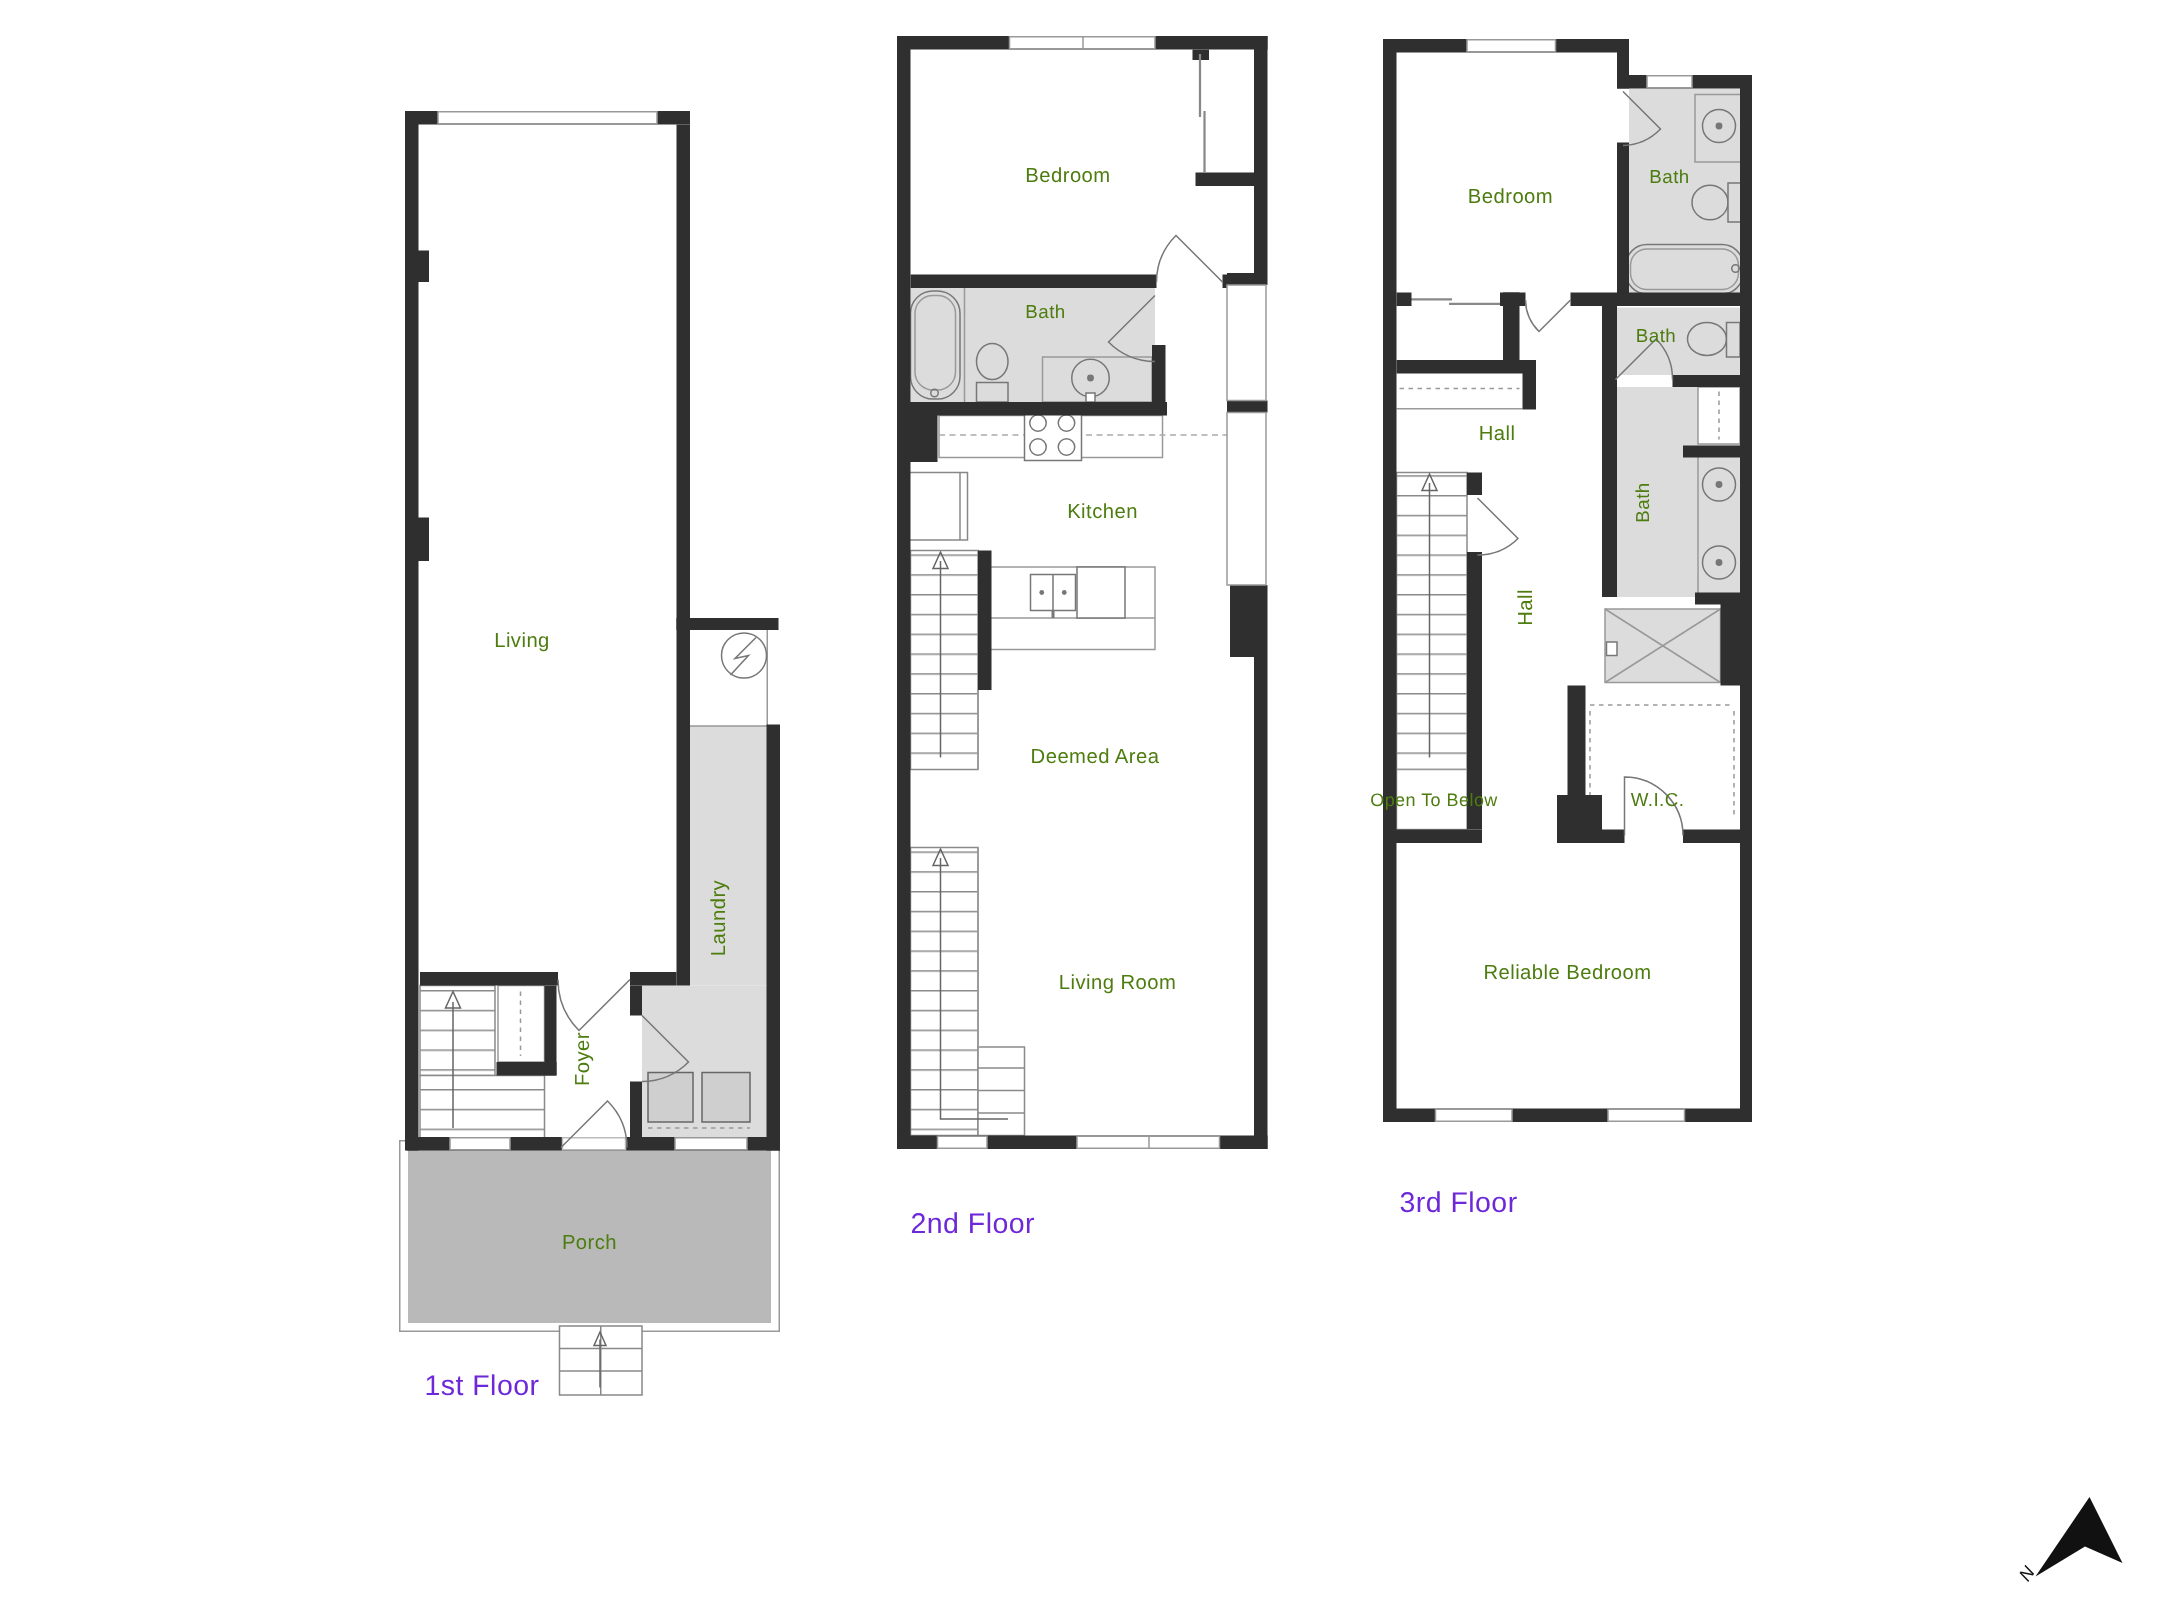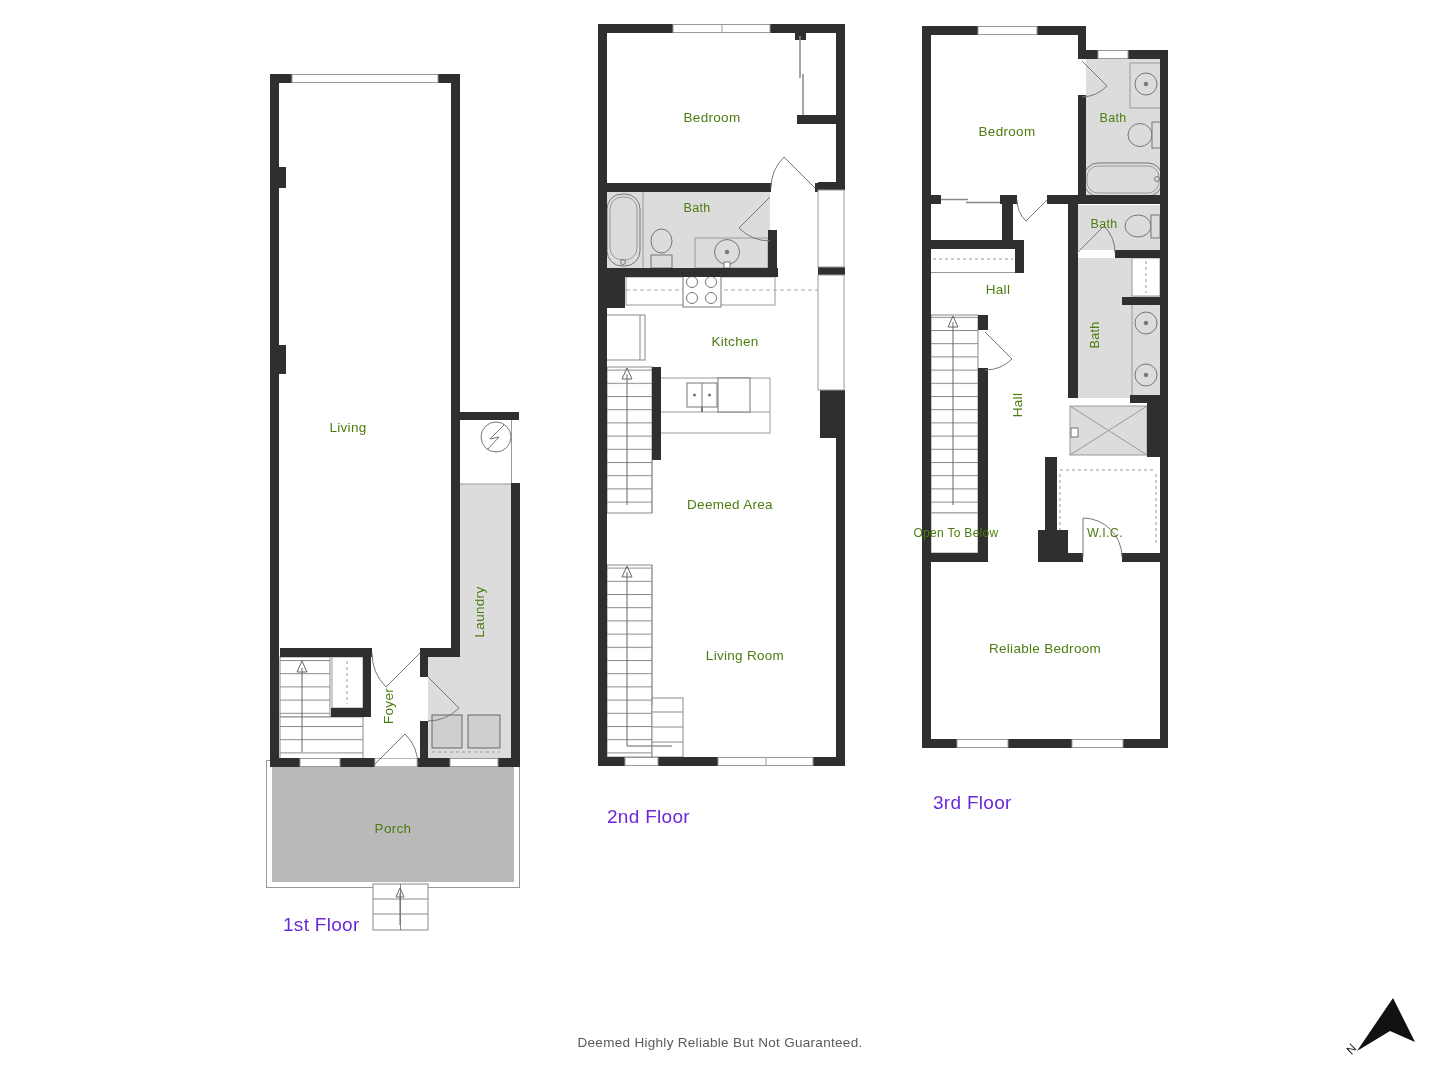--- a/index.html
+++ b/index.html
@@ -332,20 +332,19 @@
     <div class="rlabel small" style="left:187px;top:200px">Bath</div>
     <div class="rlabel" style="left:81px;top:265px">Hall</div>
     <div class="rlabel v" style="left:100px;top:381px">Hall</div>
     <div class="rlabel v small" style="left:178px;top:311px">Bath</div>
     <div class="rlabel tiny" style="left:39px;top:509px">Open To Below</div>
     <div class="rlabel small" style="left:188px;top:509px">W.I.C.</div>
     <div class="rlabel" style="left:128px;top:624px">Reliable Bedroom</div>
     <div class="floor-label" style="left:16px;top:768px">3rd Floor</div>
   </div>
 
-  <div class="disclaimer">Deemed Highly Reliable But Not Guaranteed.</div>
 
   <svg class="north" viewBox="1340 985 100 90">
     <polygon points="1393,998 1415,1042 1390,1031 1357,1051" fill="#111"></polygon>
     <text x="1352" y="1055" font-size="12" fill="#111" font-family="Liberation Sans, sans-serif" font-style="italic" transform="rotate(-55 1352 1055)">N</text>
   </svg>
 
 </div>
 
 </body></html>

